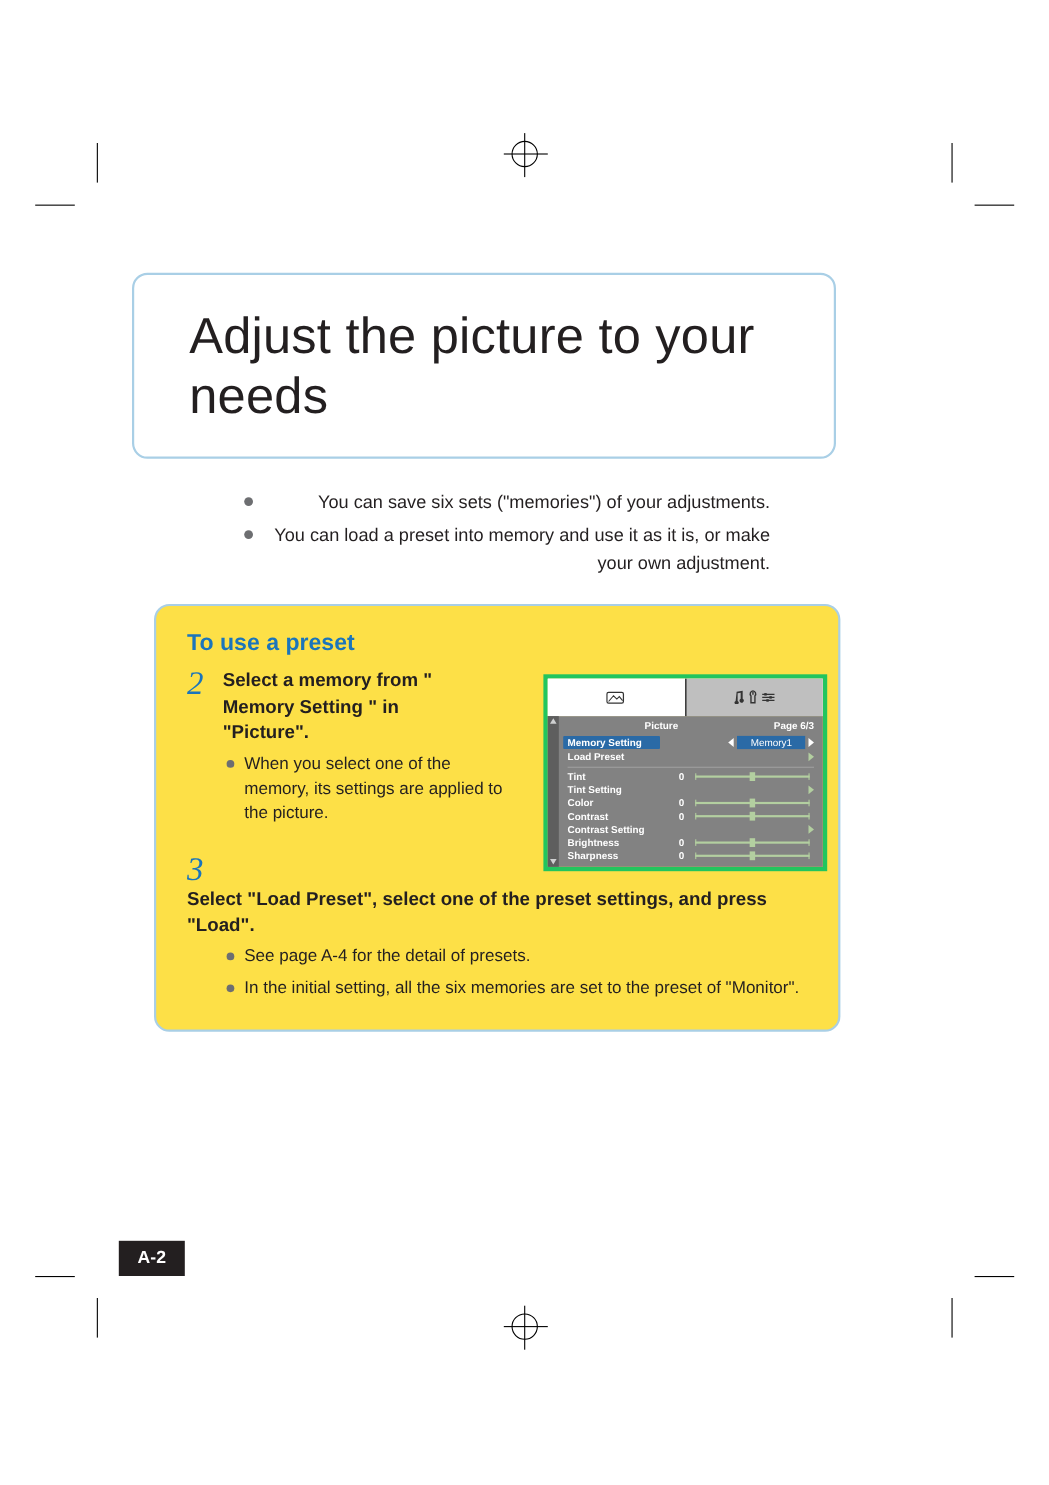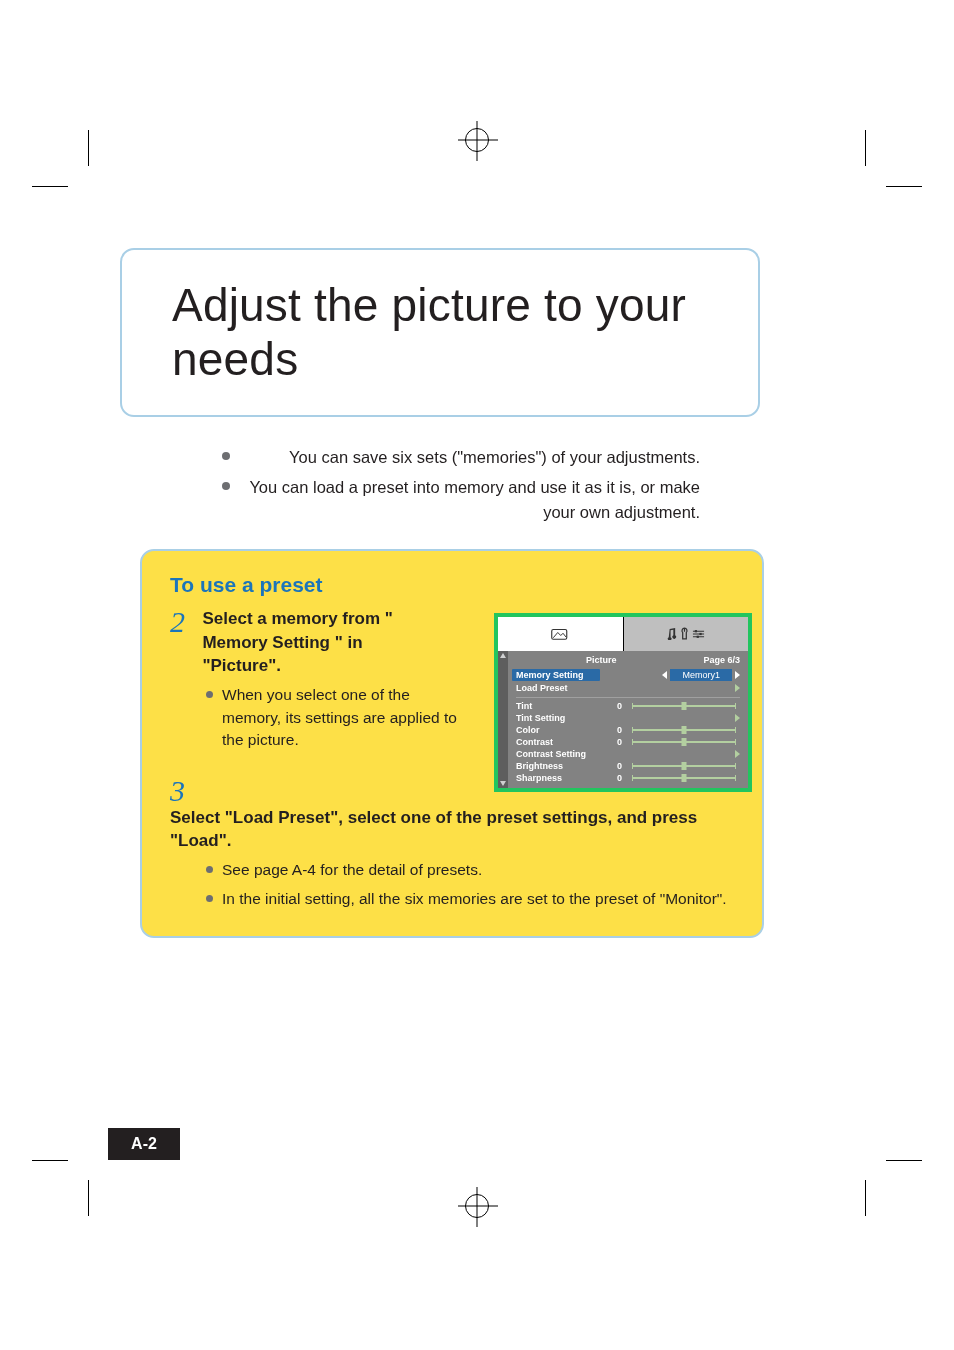--- a/index.html
+++ b/index.html
@@ -60,21 +60,21 @@
   .osd-row .tri { width:0; height:0; border-top:4px solid transparent; border-bottom:4px solid transparent;}
   .osd-row .tri.l { border-right:5px solid #fff; margin-right:3px;}
   .osd-row .tri.r { border-left:5px solid #fff; margin-left:3px;}
   .osd-row .tri.rgreen { border-left:5px solid #b3cfa0; position:absolute; right:8px; top:2px;}
   .osd-sep { height:0; border-top:1px solid #a0a0a0; margin:3px 8px 2px 8px;}
   .osd-side { position:absolute; left:0; top:0; bottom:0; width:10px; background:#5e5e5e;}
   .osd-side .up { position:absolute; top:2px; left:2px; width:0;height:0;border-left:3px solid transparent;border-right:3px solid transparent;border-bottom:5px solid #cfd0d1;}
   .osd-side .dn { position:absolute; bottom:2px; left:2px; width:0;height:0;border-left:3px solid transparent;border-right:3px solid transparent;border-top:5px solid #cfd0d1;}
   .osd-body-rel { position:relative; padding-left:10px; padding-bottom:4px;}
 
-  .page-num { position:absolute; left:108px; bottom:190px; width:72px; height:32px; background:#231f20; color:#fff; font-weight:700; font-size:16px; display:flex; align-items:center; justify-content:center; }
+  .page-num { position:absolute; left:108px; bottom:190px; width:60px; height:32px; background:#231f20; color:#fff; font-weight:700; font-size:16px; display:flex; align-items:center; justify-content:center; }
 
 </style>
 </head>
 <body>
 
 <div class="page">
 
   <div class="reg-circle" style="left:465px; top:128px;"></div>
   <div class="reg-circle" style="left:465px; top:1194px;"></div>
   <div class="crop h" style="left:32px; top:186px;"></div>

